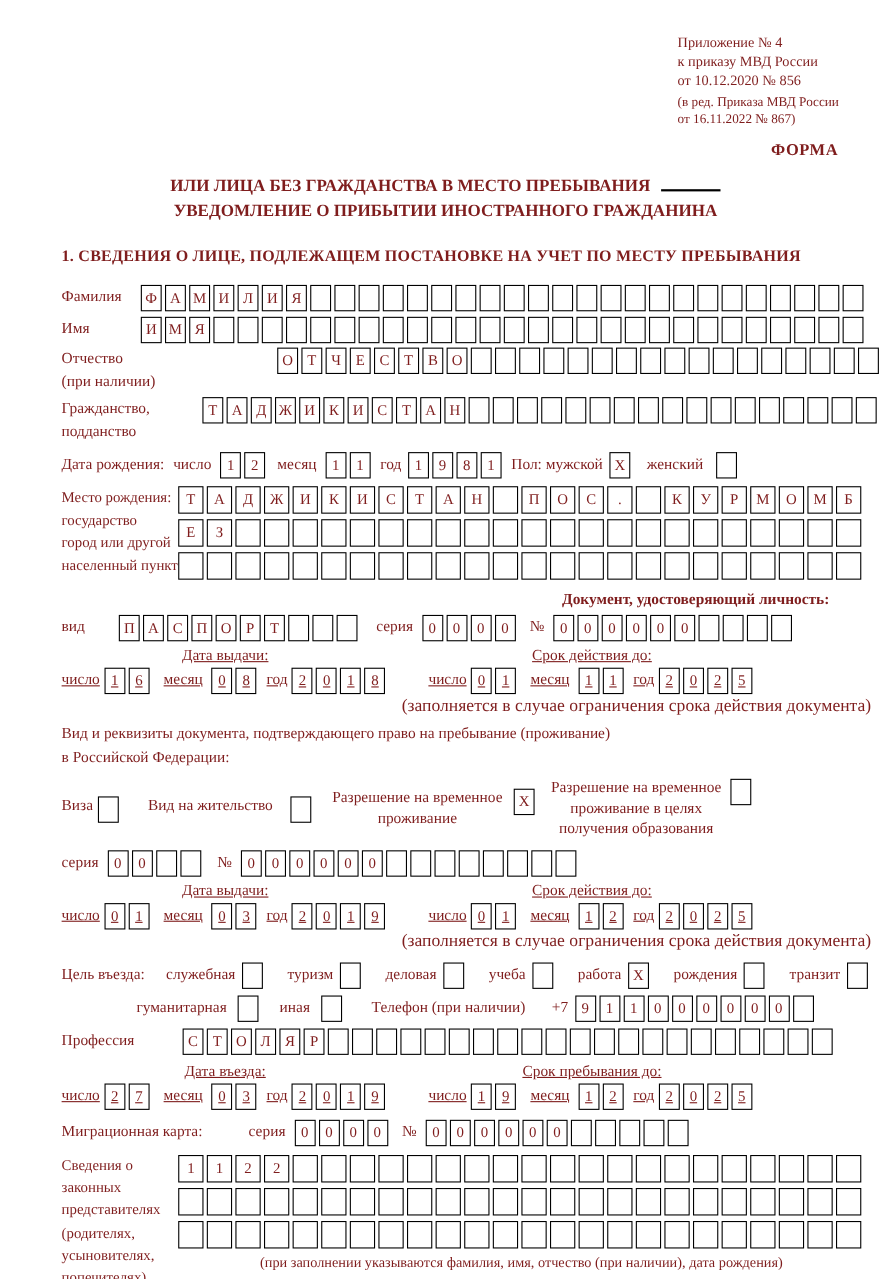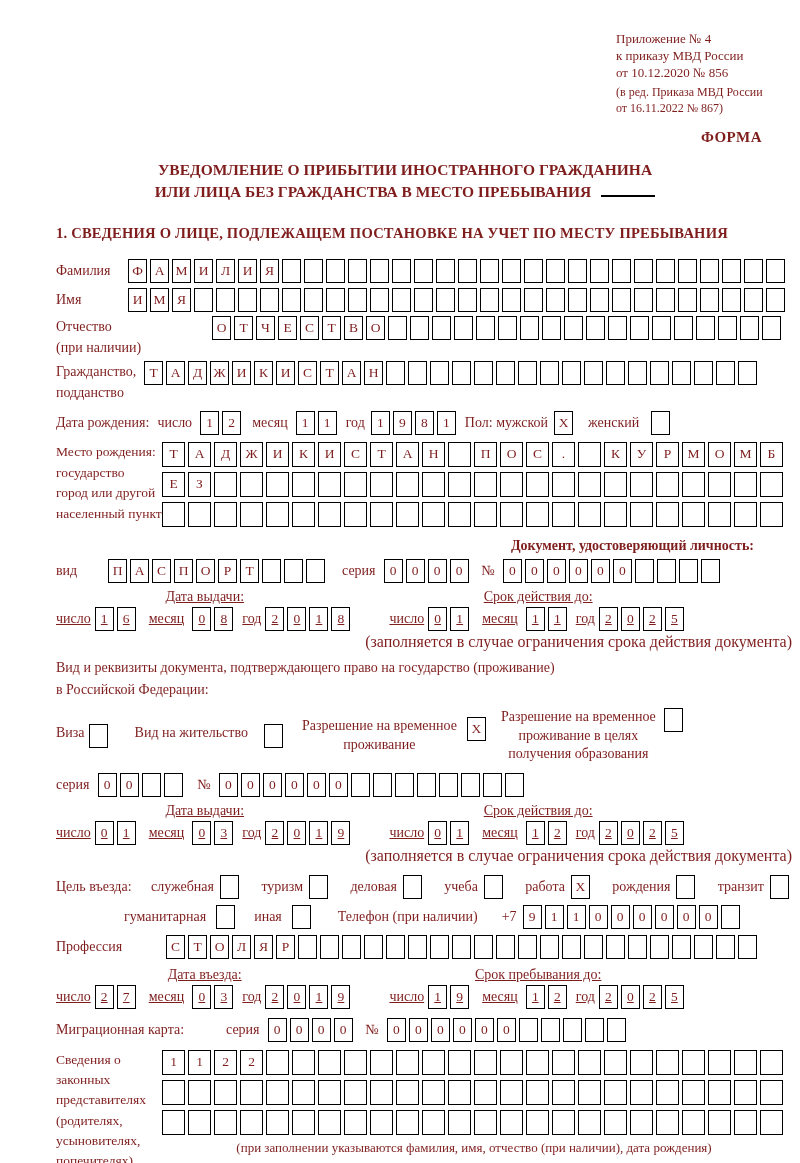--- a/index.html
+++ b/index.html
@@ -12,21 +12,21 @@
   
   .appendix{margin-left:560px;width:190px;font-size:13px;line-height:1.32;}
   .appendix .sub{font-size:12px;margin-top:4px;line-height:1.3;}
   .forma{font-weight:bold;font-size:15px;text-align:right;margin-right:32px;margin-top:12px;letter-spacing:.5px;}
   
   .title{text-align:center;font-weight:bold;font-size:15.5px;line-height:1.45;margin-top:13px;margin-right:40px;}
   .title-underline{display:inline-block;width:54px;border-bottom:2px solid #000;margin-left:10px;vertical-align:baseline;}
   .sec-h{font-weight:bold;font-size:14.6px;margin-top:21px;letter-spacing:.2px;}
   
   .row{display:flex;align-items:center;margin-top:5px;white-space:nowrap;}
-  .rowtop{display:flex;align-items:flex-start;white-space:nowrap;}
+  .rowtop{display:flex;align-items:flex-start;white-space:nowrap;gap:40px;}
   .lab{flex:none;}
   .lab2{line-height:1.5;}
   .cells{display:inline-flex;flex:none;}
   .cell{
     box-sizing:border-box;display:inline-flex;align-items:center;justify-content:center;
     width:19px;height:24px;border:1.7px solid #000;margin-right:3px;
     font-size:13.5px;flex:none;background:#fff;
   }
   .wide .cell{width:23px;height:25px;}
   .ml4{margin-left:4px}.ml6{margin-left:6px}.ml8{margin-left:8px}.ml10{margin-left:10px}
@@ -64,24 +64,24 @@
     <div>к приказу МВД России</div>
     <div>от 10.12.2020 № 856</div>
     <div class="sub">
       <div>(в ред. Приказа МВД России</div>
       <div>от 16.11.2022 № 867)</div>
     </div>
   </div>
   <div class="forma">ФОРМА</div>
 
   <div class="title">
-    <div>УВЕДОМЛЕНИЕ О ПРИБЫТИИ ИНОСТРАННОГО ГРАЖДАНИНА</div>
     <div>
       <span>ИЛИ ЛИЦА БЕЗ ГРАЖДАНСТВА В МЕСТО ПРЕБЫВАНИЯ</span><span class="title-underline"></span>
     </div>
+    <div>УВЕДОМЛЕНИЕ О ПРИБЫТИИ ИНОСТРАННОГО ГРАЖДАНИНА</div>
   </div>
 
   <div class="sec-h">1. СВЕДЕНИЯ О ЛИЦЕ, ПОДЛЕЖАЩЕМ ПОСТАНОВКЕ НА УЧЕТ ПО МЕСТУ ПРЕБЫВАНИЯ</div>
 
   <div class="row" style="margin-top:17px">
     <span class="lab w72">Фамилия</span>
     <span class="cells">
         <span class="cell">Ф</span>
         <span class="cell">А</span>
         <span class="cell">М</span>
@@ -420,21 +420,21 @@
             <span class="cell">2</span>
             <span class="cell">0</span>
             <span class="cell">2</span>
             <span class="cell">5</span>
           </span>
       </div>
     </div>
   </div>
   <div class="note">(заполняется в случае ограничения срока действия документа)</div>
 
-  <div class="plain">Вид и реквизиты документа, подтверждающего право на государство (проживание)</div>
+  <div class="plain">Вид и реквизиты документа, подтверждающего право на пребывание (проживание)</div>
   <div class="plain" style="margin-top:4px">в Российской Федерации:</div>
 
   <div class="cbrow">
     <div class="cbitem">
       <span class="cbtxt">Виза</span>
       <span class="cells ml4">
           <span class="cell"></span>
         </span>
     </div>
     <div class="cbitem ml24">

